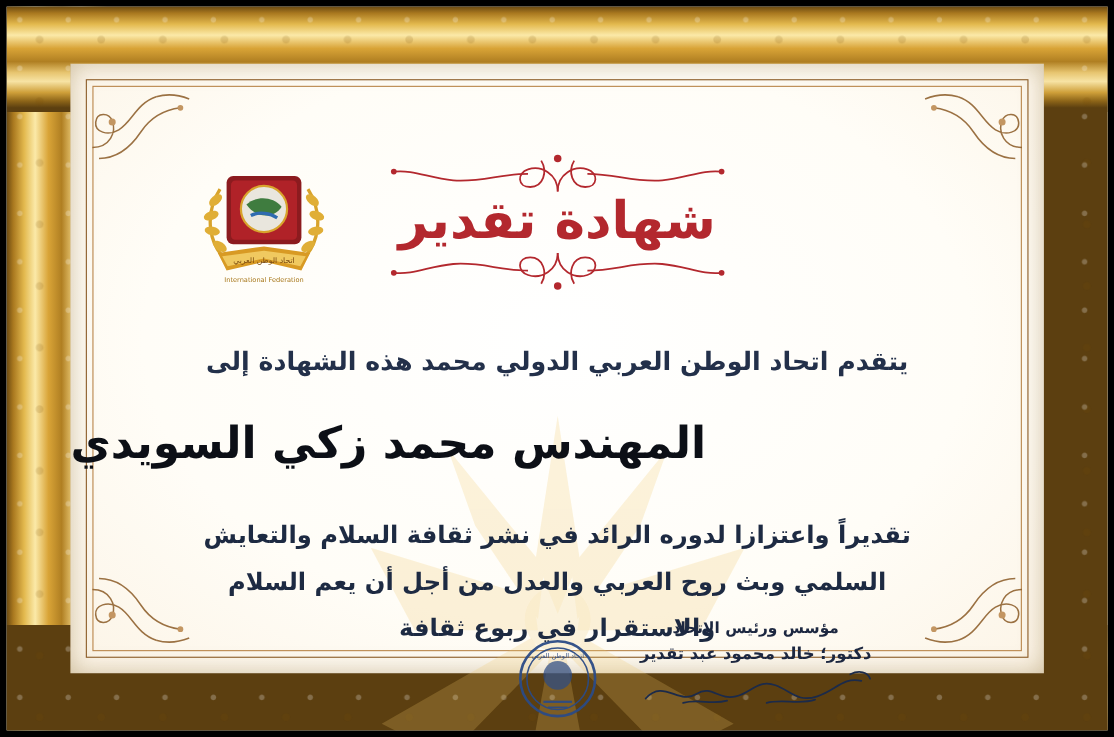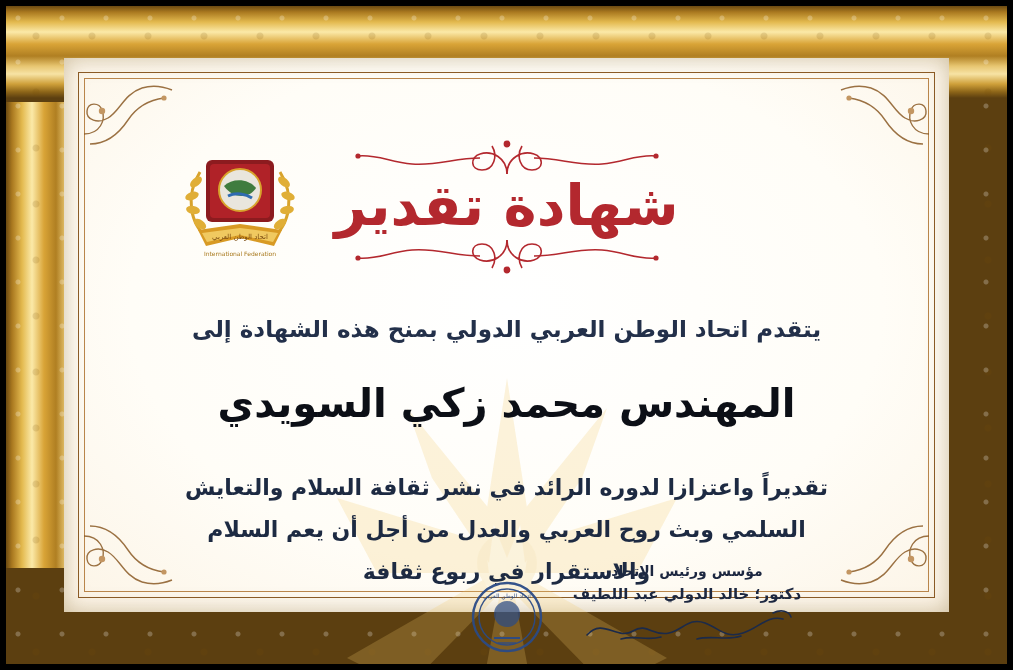--- a/index.html
+++ b/index.html
@@ -167,21 +167,21 @@
     text-align: center;
   }
   .title-ornament-top svg,
   .title-ornament-bottom svg {
     width: 330px;
     height: 42px;
     display: block;
     margin: 0 auto;
   }
   .cert-title {
-    font-size: 56px;
+    font-size: 47px;
     font-weight: 700;
     letter-spacing: 4px;
     color: #b3282e;
     line-height: 1.15;
     text-shadow: 0 1px 0 rgba(255,255,255,.6);
     margin: -4px 0 -2px 0;
     font-family: "DejaVu Sans", "Liberation Sans", sans-serif;
   }
 
   .present-line {
@@ -192,21 +192,21 @@
     font-size: 23px;
     font-weight: 700;
     color: #23304a;
     letter-spacing: 1px;
   }
 
   .recipient {
     position: absolute;
     left: 0; right: 0;
     top: 322px;
-    text-align: center;
+    text-align: left;
     font-size: 40px;
     font-weight: 700;
     color: #0c0f16;
     letter-spacing: 0px;
   }
 
   .body-text {
     position: absolute;
     left: 110px;
     right: 110px;
@@ -378,33 +378,33 @@
               <path d="M165 4 C165 20 180 28 192 24 C202 21 202 8 190 8 C178 8 174 22 180 32"></path>
               <path d="M138 20 C112 20 96 12 70 14 C48 16 34 24 16 22"></path>
               <path d="M192 20 C218 20 234 12 260 14 C282 16 296 24 314 22"></path>
               <circle cx="165" cy="34" r="3.4" fill="#b3282e" stroke="none"></circle>
               <circle cx="16" cy="22" r="2.6" fill="#b3282e" stroke="none"></circle>
               <circle cx="314" cy="22" r="2.6" fill="#b3282e" stroke="none"></circle>
             </svg>
           </div>
         </div>
 
-        <div class="present-line">يتقدم اتحاد الوطن العربي الدولي بمنح هذه الشهادة إلى</div>
+        <div class="present-line">يتقدم اتحاد الوطن العربي الدولي محمد هذه الشهادة إلى</div>
 
         <div class="recipient">المهندس محمد زكي السويدي</div>
 
         <div class="body-text">
           <div>تقديراً واعتزازا لدوره الرائد  في نشر ثقافة السلام والتعايش</div>
           <div>السلمي وبث روح العربي والعدل من أجل أن يعم السلام</div>
           <div>والاستقرار في ربوع ثقافة</div>
         </div>
 
         <div class="signature-block">
           <div class="sig-role">مؤسس ورئيس الاتحاد</div>
-          <div class="sig-name">دكتور؛ خالد الدولي عبد اللطيف</div>
+          <div class="sig-name">دكتور؛ خالد محمود عبد تقدير</div>
           <div class="sig-mark">
             <svg viewBox="0 0 220 46" fill="none" stroke="#1b2a4a" stroke-width="1.6" stroke-linecap="round">
               <path d="M10 30 C26 12 40 36 56 26 C70 17 76 32 92 28 C106 25 112 12 128 18 C142 23 148 34 166 28 C182 23 190 10 206 14"></path>
               <path d="M44 34 C58 30 70 36 84 32"></path>
               <path d="M120 34 C134 30 150 36 164 31"></path>
               <path d="M196 8 C204 4 212 6 214 12"></path>
             </svg>
           </div>
         </div>
 

